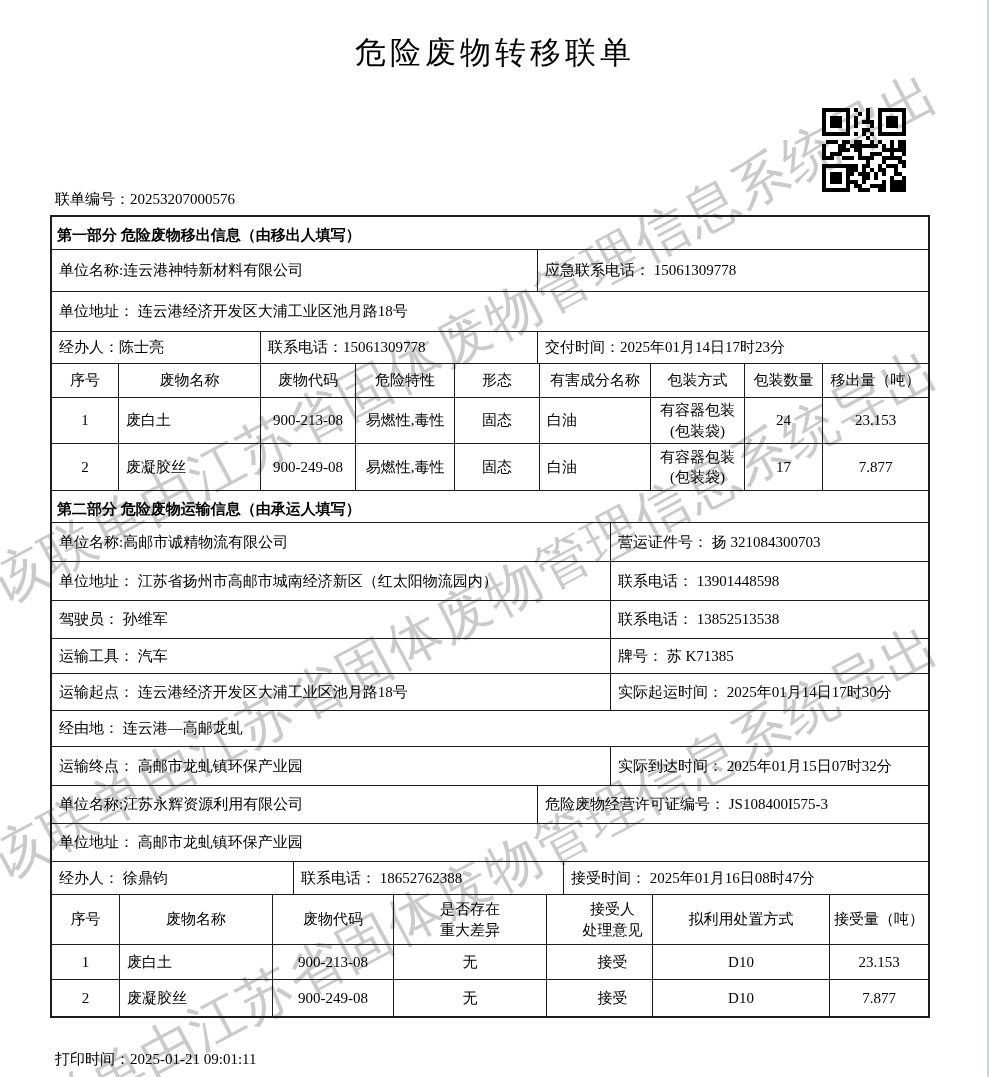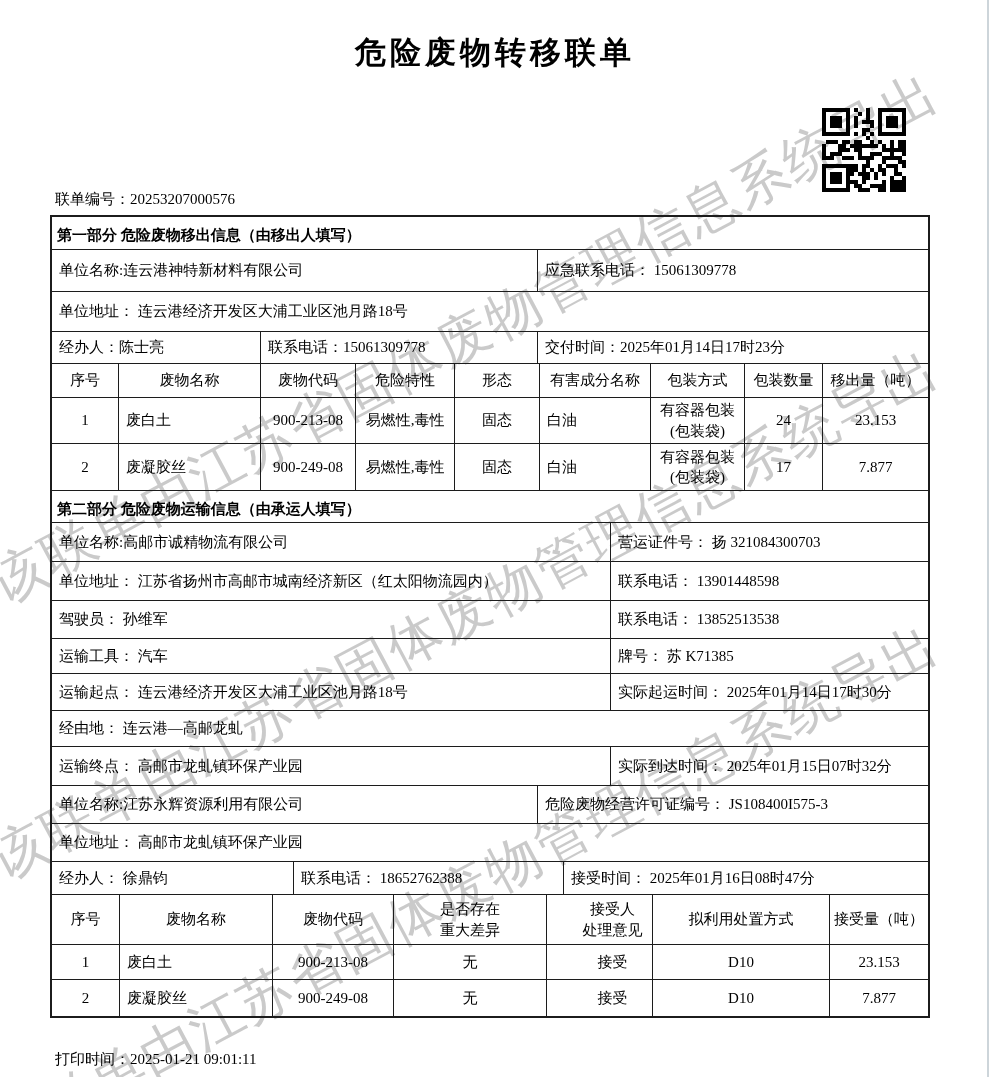--- a/index.html
+++ b/index.html
@@ -15,21 +15,21 @@
     font-size:54px;color:rgba(158,158,158,0.55);
     transform:rotate(-28deg);transform-origin:0 0;letter-spacing:2px;
   }
   .wm1{top:556px;}
   .wm2{top:832px;}
   .wm3{top:1108px;}
   
   .content{position:absolute;inset:0;z-index:2;}
   .title{
     position:absolute;top:32px;left:0;width:990px;margin:0;
-    text-align:center;font-size:31px;font-weight:700;letter-spacing:4px;
+    text-align:center;font-size:31px;font-weight:400;letter-spacing:4px;
   }
   .qr{position:absolute;top:108px;left:822px;width:84px;height:84px;shape-rendering:crispEdges;fill:#000;}
   .manifest-no{position:absolute;top:190px;left:55px;font-size:15px;}
   .print-time{position:absolute;top:1050px;left:55px;font-size:15px;}
   .right-edge{position:absolute;top:0;right:1px;width:2px;height:1077px;background:#cdd5da;z-index:3;}
   
   .doc{
     position:absolute;top:215px;left:50px;width:880px;
     border:2px solid #1c1c1c;box-sizing:border-box;font-size:15px;
   }

